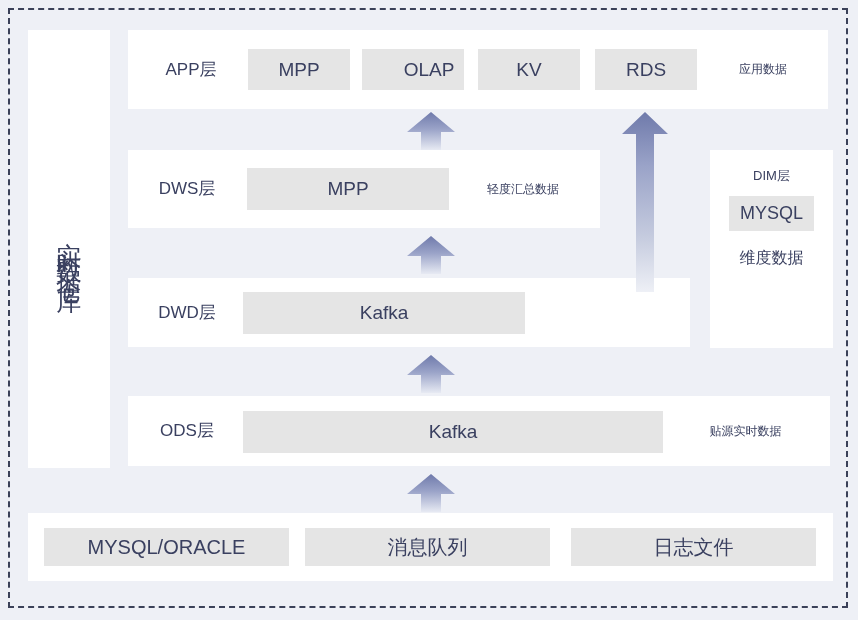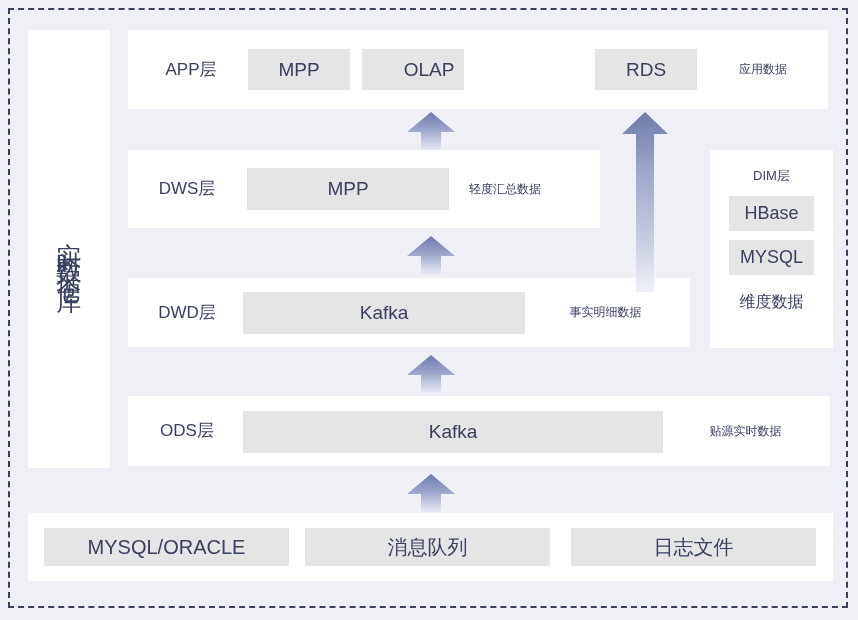--- a/index.html
+++ b/index.html
@@ -68,21 +68,21 @@
   #app-chip-2{left:350px;}
   #app-chip-3{left:467px;}
   #row-app .note{position:absolute;left:580px;top:0;height:79px;
       line-height:79px;width:110px;}
 
   
   #row-dws{left:128px;top:150px;width:472px;height:78px;}
   #row-dws .row-label{position:absolute;left:14px;top:0;height:78px;
       line-height:78px;width:90px;}
   #row-dws .chip{position:absolute;left:119px;top:18px;width:202px;height:42px;}
-  #row-dws .note{position:absolute;left:312px;top:0;height:78px;
+  #row-dws .note{position:absolute;left:330px;top:0;height:78px;
       line-height:78px;width:130px;}
 
   
   #row-dwd{left:128px;top:278px;width:562px;height:69px;}
   #row-dwd .row-label{position:absolute;left:14px;top:0;height:69px;
       line-height:69px;width:90px;}
   #row-dwd .chip{position:absolute;left:115px;top:14px;width:282px;height:42px;}
   #row-dwd .note{position:absolute;left:405px;top:0;height:69px;
       line-height:69px;width:145px;}
 
@@ -126,45 +126,44 @@
   <div class="dashed-frame"></div>
 
   <div class="panel sidebar">
     <div class="sidebar-text">实时数据仓库</div>
   </div>
 
   <div class="panel row" id="row-app">
     <div class="row-label">APP层</div>
     <div class="chip" id="app-chip-0">MPP</div>
     <div class="chip" id="app-chip-1">OLAP</div>
+    <div class="chip" id="app-chip-2">KV</div>
     <div class="chip" id="app-chip-3">RDS</div>
     <div class="note">应用数据</div>
   </div>
 
   <div class="panel row" id="row-dws">
     <div class="row-label">DWS层</div>
     <div class="chip">MPP</div>
     <div class="note">轻度汇总数据</div>
   </div>
 
   <div class="panel row" id="row-dwd">
     <div class="row-label">DWD层</div>
     <div class="chip">Kafka</div>
-    <div class="note">事实明细数据</div>
   </div>
 
   <div class="panel row" id="row-ods">
     <div class="row-label">ODS层</div>
     <div class="chip">Kafka</div>
     <div class="note">贴源实时数据</div>
   </div>
 
   <div class="panel" id="dim-panel">
     <div class="dim-title">DIM层</div>
-    <div class="chip">HBase</div>
     <div class="chip">MYSQL</div>
     <div class="note">维度数据</div>
   </div>
 
   <div class="panel" id="row-src">
     <div class="chip" id="src-chip-0">MYSQL/ORACLE</div>
     <div class="chip" id="src-chip-2">日志文件</div>
     <div class="chip" id="src-chip-1">消息队列</div>
   </div>
 

